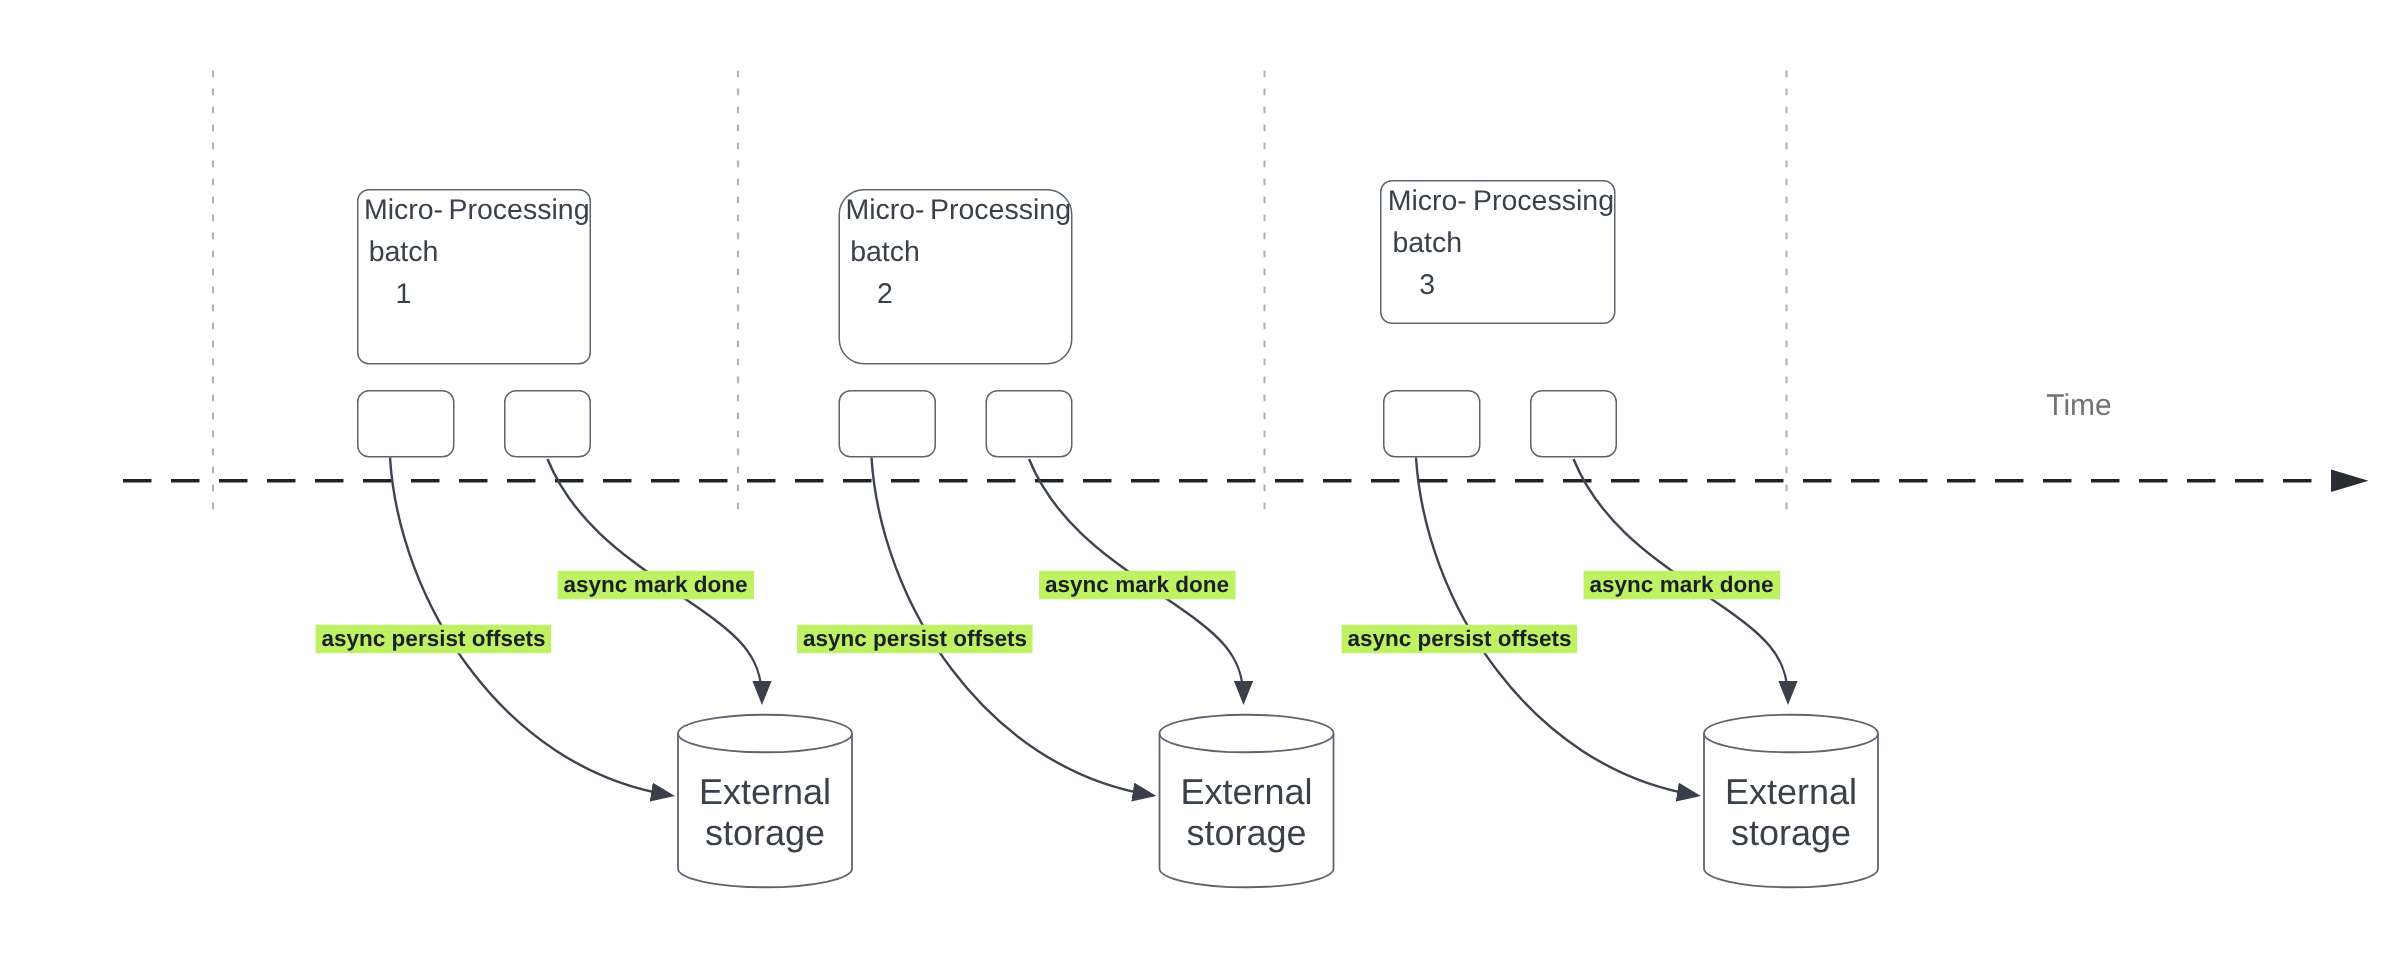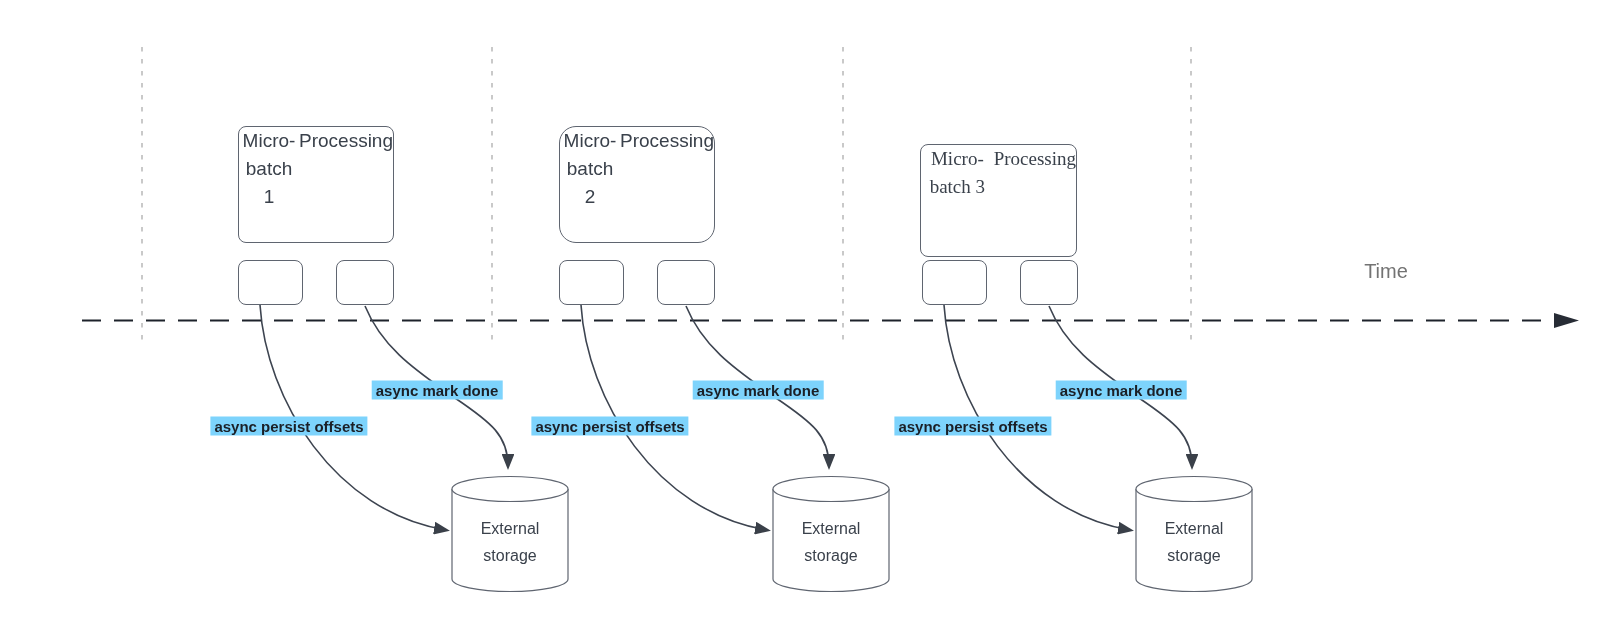--- a/index.html
+++ b/index.html
@@ -10,25 +10,25 @@
   .layer { position:absolute; left:0; top:0; }
   .node {
     position:absolute; box-sizing:border-box; background:#ffffff;
     border:1px solid #5f6570; border-radius:8px;
   }
   .big-box {
     display:flex; flex-direction:row; align-items:flex-start; justify-content:center;
     text-align:center; font-size:19px; line-height:28px; color:#3a414b;
   }
   .cyl-text {
-    position:absolute; text-align:center; font-size:16px; line-height:27px;
+    position:absolute; text-align:center; font-size:24px; line-height:27px;
     color:#3a414b;
   }
   .conn-label {
-    position:absolute; transform:translate(-50%,-50%); background:#7dd3fc;
+    position:absolute; transform:translate(-50%,-50%); background:#bef264;
     padding:1px 4px; font-size:15px; font-weight:bold; color:#1b1f26;
     white-space:nowrap;
   }
   .time-label {
     position:absolute; transform:translate(-50%,-50%); font-size:20px; color:#737373;
   }
   .conn { fill:none; stroke:#3d4450; stroke-width:1.6; }
   .cyl  { fill:#ffffff; stroke:#5f6570; stroke-width:1.2; }
 </style>
 </head>
@@ -92,21 +92,21 @@
   </div>
   <div class="node" style="left:559px; top:260px; width:65px; height:45px;"></div>
   <div class="node" style="left:657px; top:260px; width:58px; height:45px;"></div>
   <div class="conn-label" style="left:610px; top:426px;">async persist offsets</div>
   <div class="conn-label" style="left:758px; top:390px;">async mark done</div>
   <div class="cyl-text" style="left:773px; top:515px; width:116px;">
     <div>External</div>
     <div>storage</div>
   </div>
 
-  <div class="node big-box" style="left:920px; top:144px; width:157px; height:113px;font-family:Liberation Serif, serif;">
+  <div class="node big-box" style="left:920px; top:120px; width:157px; height:96px;">
     <div>Micro-batch 3</div>
     <div>Processing</div>
   </div>
   <div class="node" style="left:922px; top:260px; width:65px; height:45px;"></div>
   <div class="node" style="left:1020px; top:260px; width:58px; height:45px;"></div>
   <div class="conn-label" style="left:973px; top:426px;">async persist offsets</div>
   <div class="conn-label" style="left:1121px; top:390px;">async mark done</div>
   <div class="cyl-text" style="left:1136px; top:515px; width:116px;">
     <div>External</div>
     <div>storage</div>

